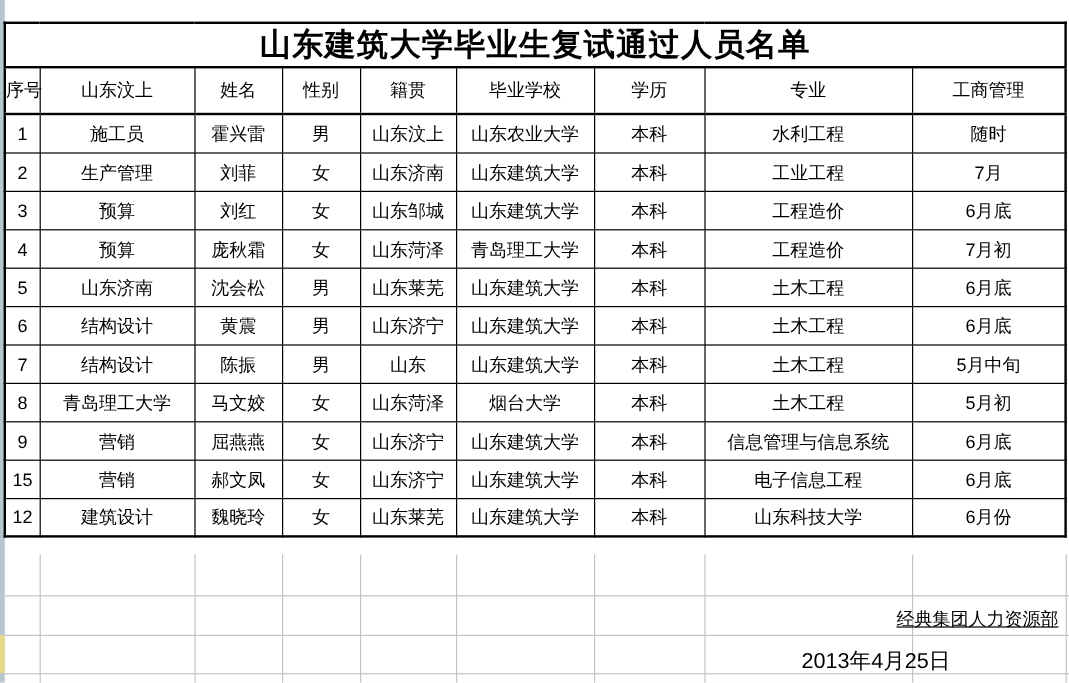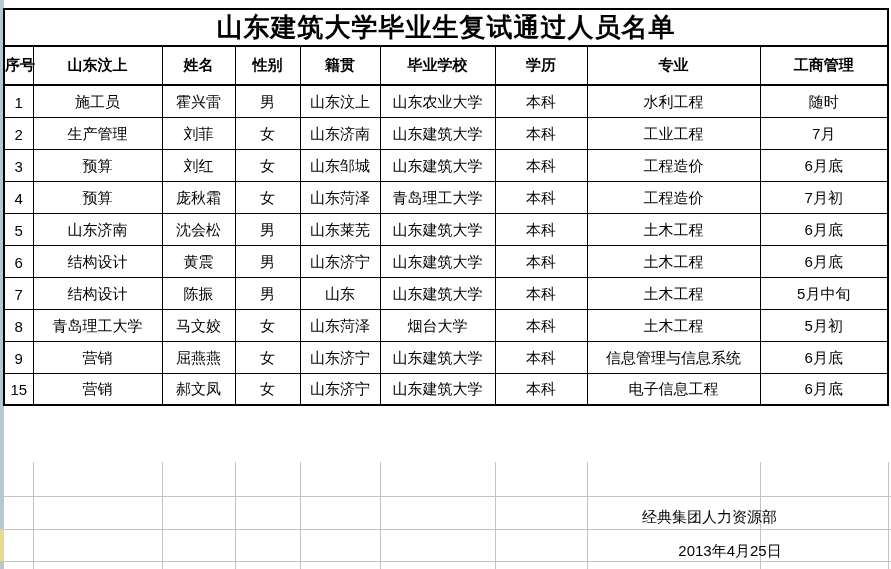--- a/index.html
+++ b/index.html
@@ -11,21 +11,21 @@
     position:relative;
     width:891px;height:569px;
     background:var(--bg,#ffffff);
     overflow:hidden;
   }
   
   .left-strip{position:absolute;left:0;top:0;width:4px;height:569px;background:var(--strip-blue,#b7c7d1);}
   .left-strip .band-yellow{position:absolute;left:0;top:529px;width:4px;height:32px;background:var(--strip-yellow,#e6da8d);}
   
   table.roster{
-    position:absolute;left:3px;top:8px;
+    position:absolute;left:3px;top:18px;
     width:885px;
     border-collapse:collapse;
     table-layout:fixed;
     border:2px solid var(--border,#000);
   }
   table.roster th, table.roster td{
     border:1px solid var(--border,#000);
     text-align:center;
     vertical-align:middle;
     white-space:nowrap;
@@ -35,35 +35,35 @@
     font-weight:normal;
   }
   tr.title-row th{
     border-bottom:2px solid var(--border,#000);
     font-size:26px;
     font-weight:bold;
     letter-spacing:1px;
     height:32px;
   }
   tr.header-row{height:39px;}
-  tr.header-row th{font-weight:bold;border-bottom:2px solid var(--border,#000);}
+  tr.header-row th{font-weight:normal;border-bottom:2px solid var(--border,#000);}
   tr.data-row{height:32px;}
   tr.data-row td{padding-top:2px;}
   
   .ghost-grid{position:absolute;left:0;top:462px;width:891px;height:107px;pointer-events:none;}
   .gh{position:absolute;left:3px;width:888px;height:1px;background:var(--gridline,#c3c3c3);}
   .gv{position:absolute;top:0;width:1px;height:107px;background:var(--gridline,#c3c3c3);}
   
   .footer-dept{
-    position:absolute;left:562px;top:503px;width:295px;height:28px;
-    line-height:28px;text-align:center;font-size:15px;color:#000;
+    position:absolute;left:587px;top:503px;width:295px;height:28px;
+    line-height:28px;text-align:right;font-size:15px;color:#000;text-decoration:underline;
   }
   .footer-date{
     position:absolute;left:587px;top:538px;width:286px;height:26px;
-    line-height:26px;text-align:center;font-size:15px;color:#000;
+    line-height:26px;text-align:center;font-size:18px;color:#000;
   }
 </style>
 </head>
 <body>
 
 <div class="sheet">
 
   <div class="left-strip">
     <div class="band-yellow"></div>
   </div>
@@ -200,20 +200,31 @@
           <td>15</td>
           <td>营销</td>
           <td>郝文凤</td>
           <td>女</td>
           <td>山东济宁</td>
           <td>山东建筑大学</td>
           <td>本科</td>
           <td>电子信息工程</td>
           <td>6月底</td>
         </tr>
+        <tr class="data-row">
+          <td>12</td>
+          <td>建筑设计</td>
+          <td>魏晓玲</td>
+          <td>女</td>
+          <td>山东莱芜</td>
+          <td>山东建筑大学</td>
+          <td>本科</td>
+          <td>山东科技大学</td>
+          <td>6月份</td>
+        </tr>
       </tbody>
   </table>
 
   <div class="ghost-grid">
     <div class="gh" style="top:34px"></div>
     <div class="gh" style="top:67px"></div>
     <div class="gh" style="top:99px"></div>
     <div class="gv" style="left:33px"></div>
     <div class="gv" style="left:162px"></div>
     <div class="gv" style="left:235px"></div>

